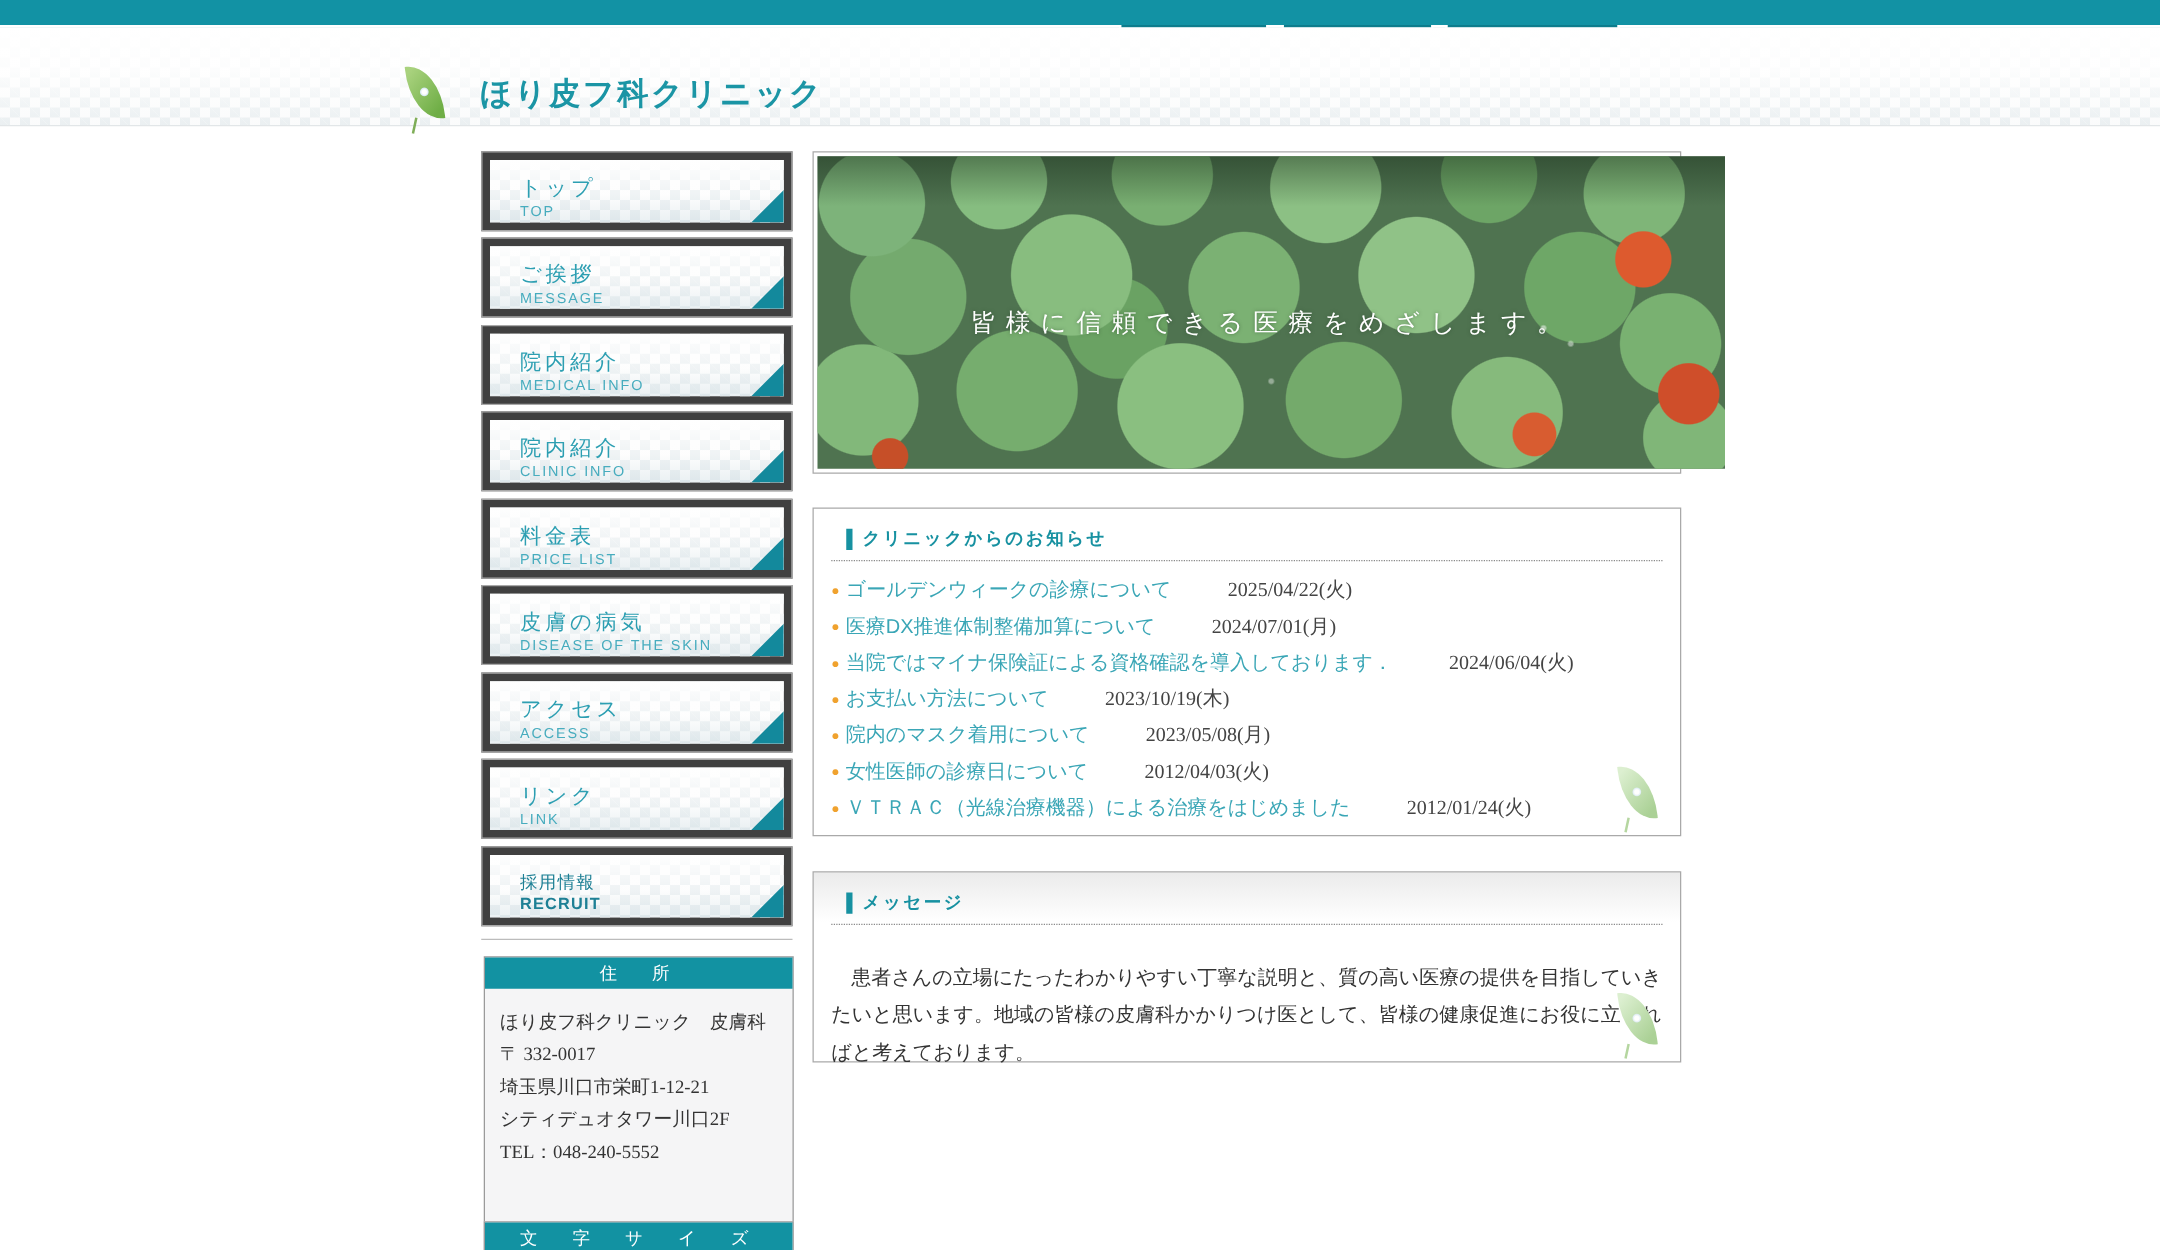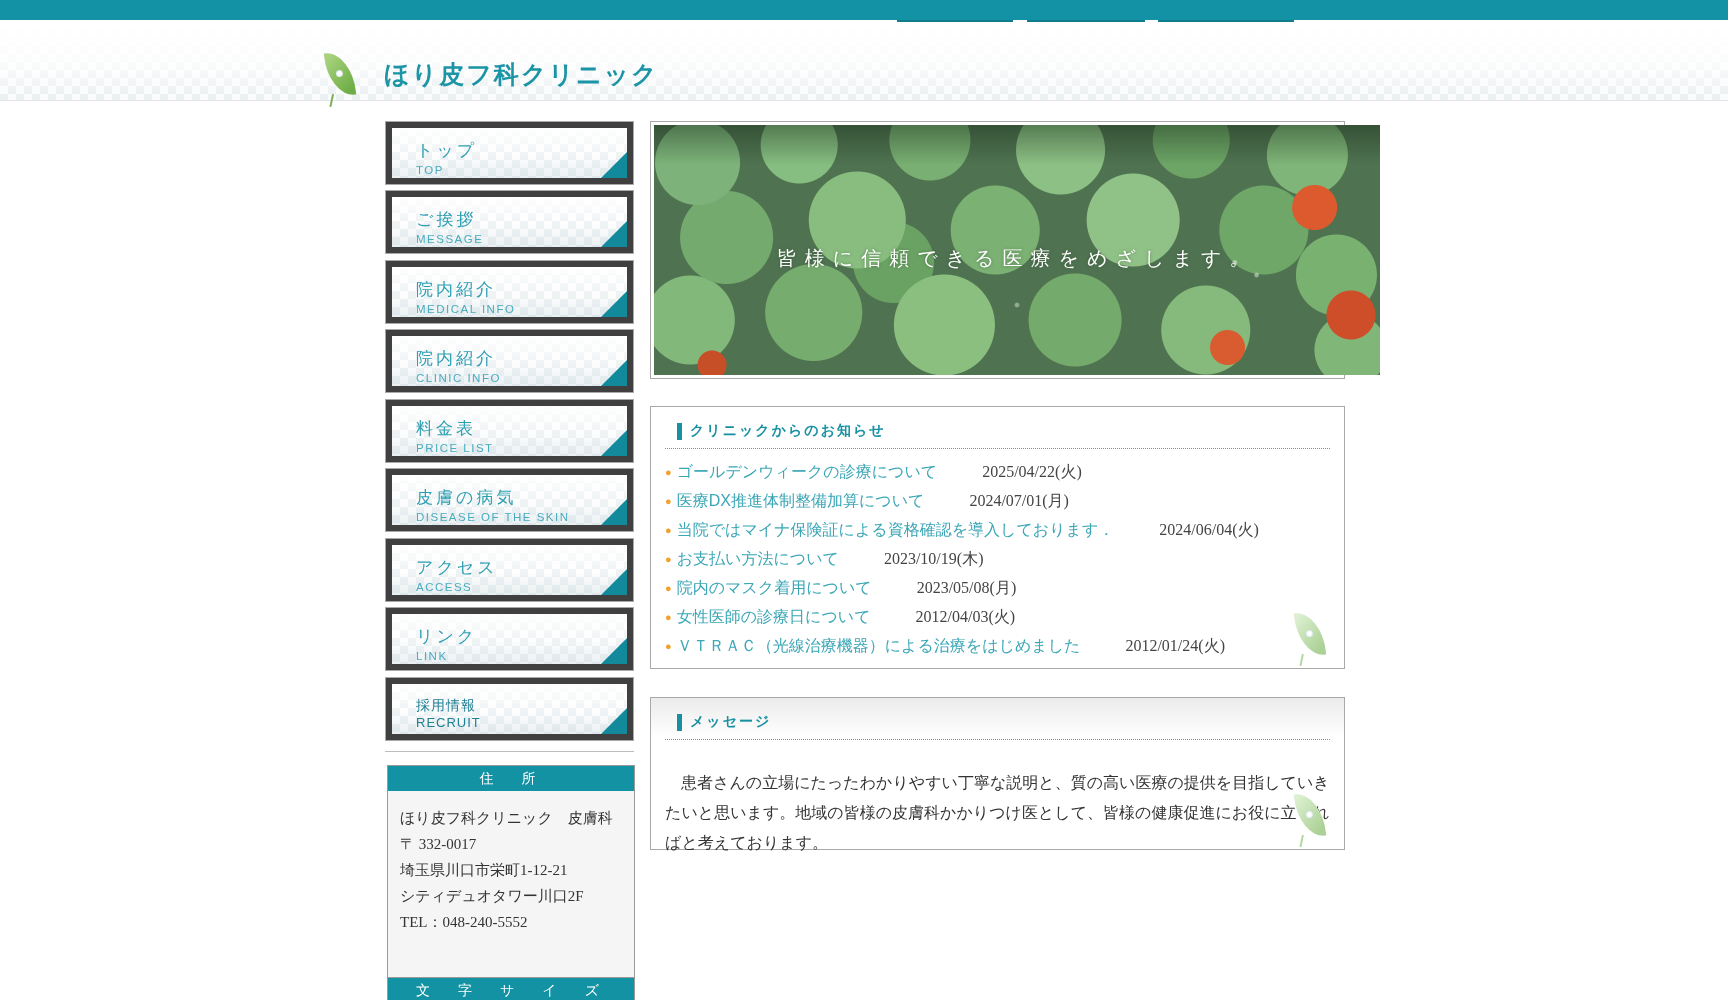--- a/index.html
+++ b/index.html
@@ -56,21 +56,21 @@
     position:relative;width:100%;height:100%;box-sizing:border-box;
     padding:13px 0 0 24px;overflow:hidden;
   }
   .menu-face .shade{position:absolute;inset:0;
     background:linear-gradient(180deg,rgba(255,255,255,.95) 0%,rgba(255,255,255,.25) 55%,rgba(198,216,223,.35) 100%);}
   .menu-face .tri{position:absolute;right:0;bottom:0;width:0;height:0;
     border-left:26px solid transparent;border-bottom:26px solid #13899c;}
   .menu-jp{position:relative;font-size:17px;color:#2d9fb2;letter-spacing:3px;line-height:1.15;}
   .menu-en{position:relative;font-size:11.5px;color:#47acbe;letter-spacing:1.5px;margin-top:3px;}
   .menu-btn.recruit .menu-jp{font-size:14px;color:#1e8095;letter-spacing:1px;}
-  .menu-btn.recruit .menu-en{font-size:13px;color:#1e8095;letter-spacing:1px;margin-top:2px;}
+  .menu-btn.recruit .menu-en{font-size:13px;color:#1e8095;letter-spacing:1px;margin-top:2px;font-weight:bold;}
   .menu-divider{position:absolute;left:385px;top:751px;width:249px;border-top:1px solid #bcbcbc;}
   
   .side-box{position:absolute;left:387px;width:248px;box-sizing:border-box;
     border:1px solid #9a9a9a;background:#f5f5f6;}
   .side-box .bar{height:25px;background:#1292a2;color:#fff;font-size:14px;
     display:flex;align-items:center;justify-content:center;letter-spacing:7px;}
   .addr-body{padding:14px 12px 10px 12px;font-size:15px;color:#333;font-family:"Liberation Serif",serif;}
   .addr-line{line-height:26px;white-space:nowrap;}
   
   .hero{

